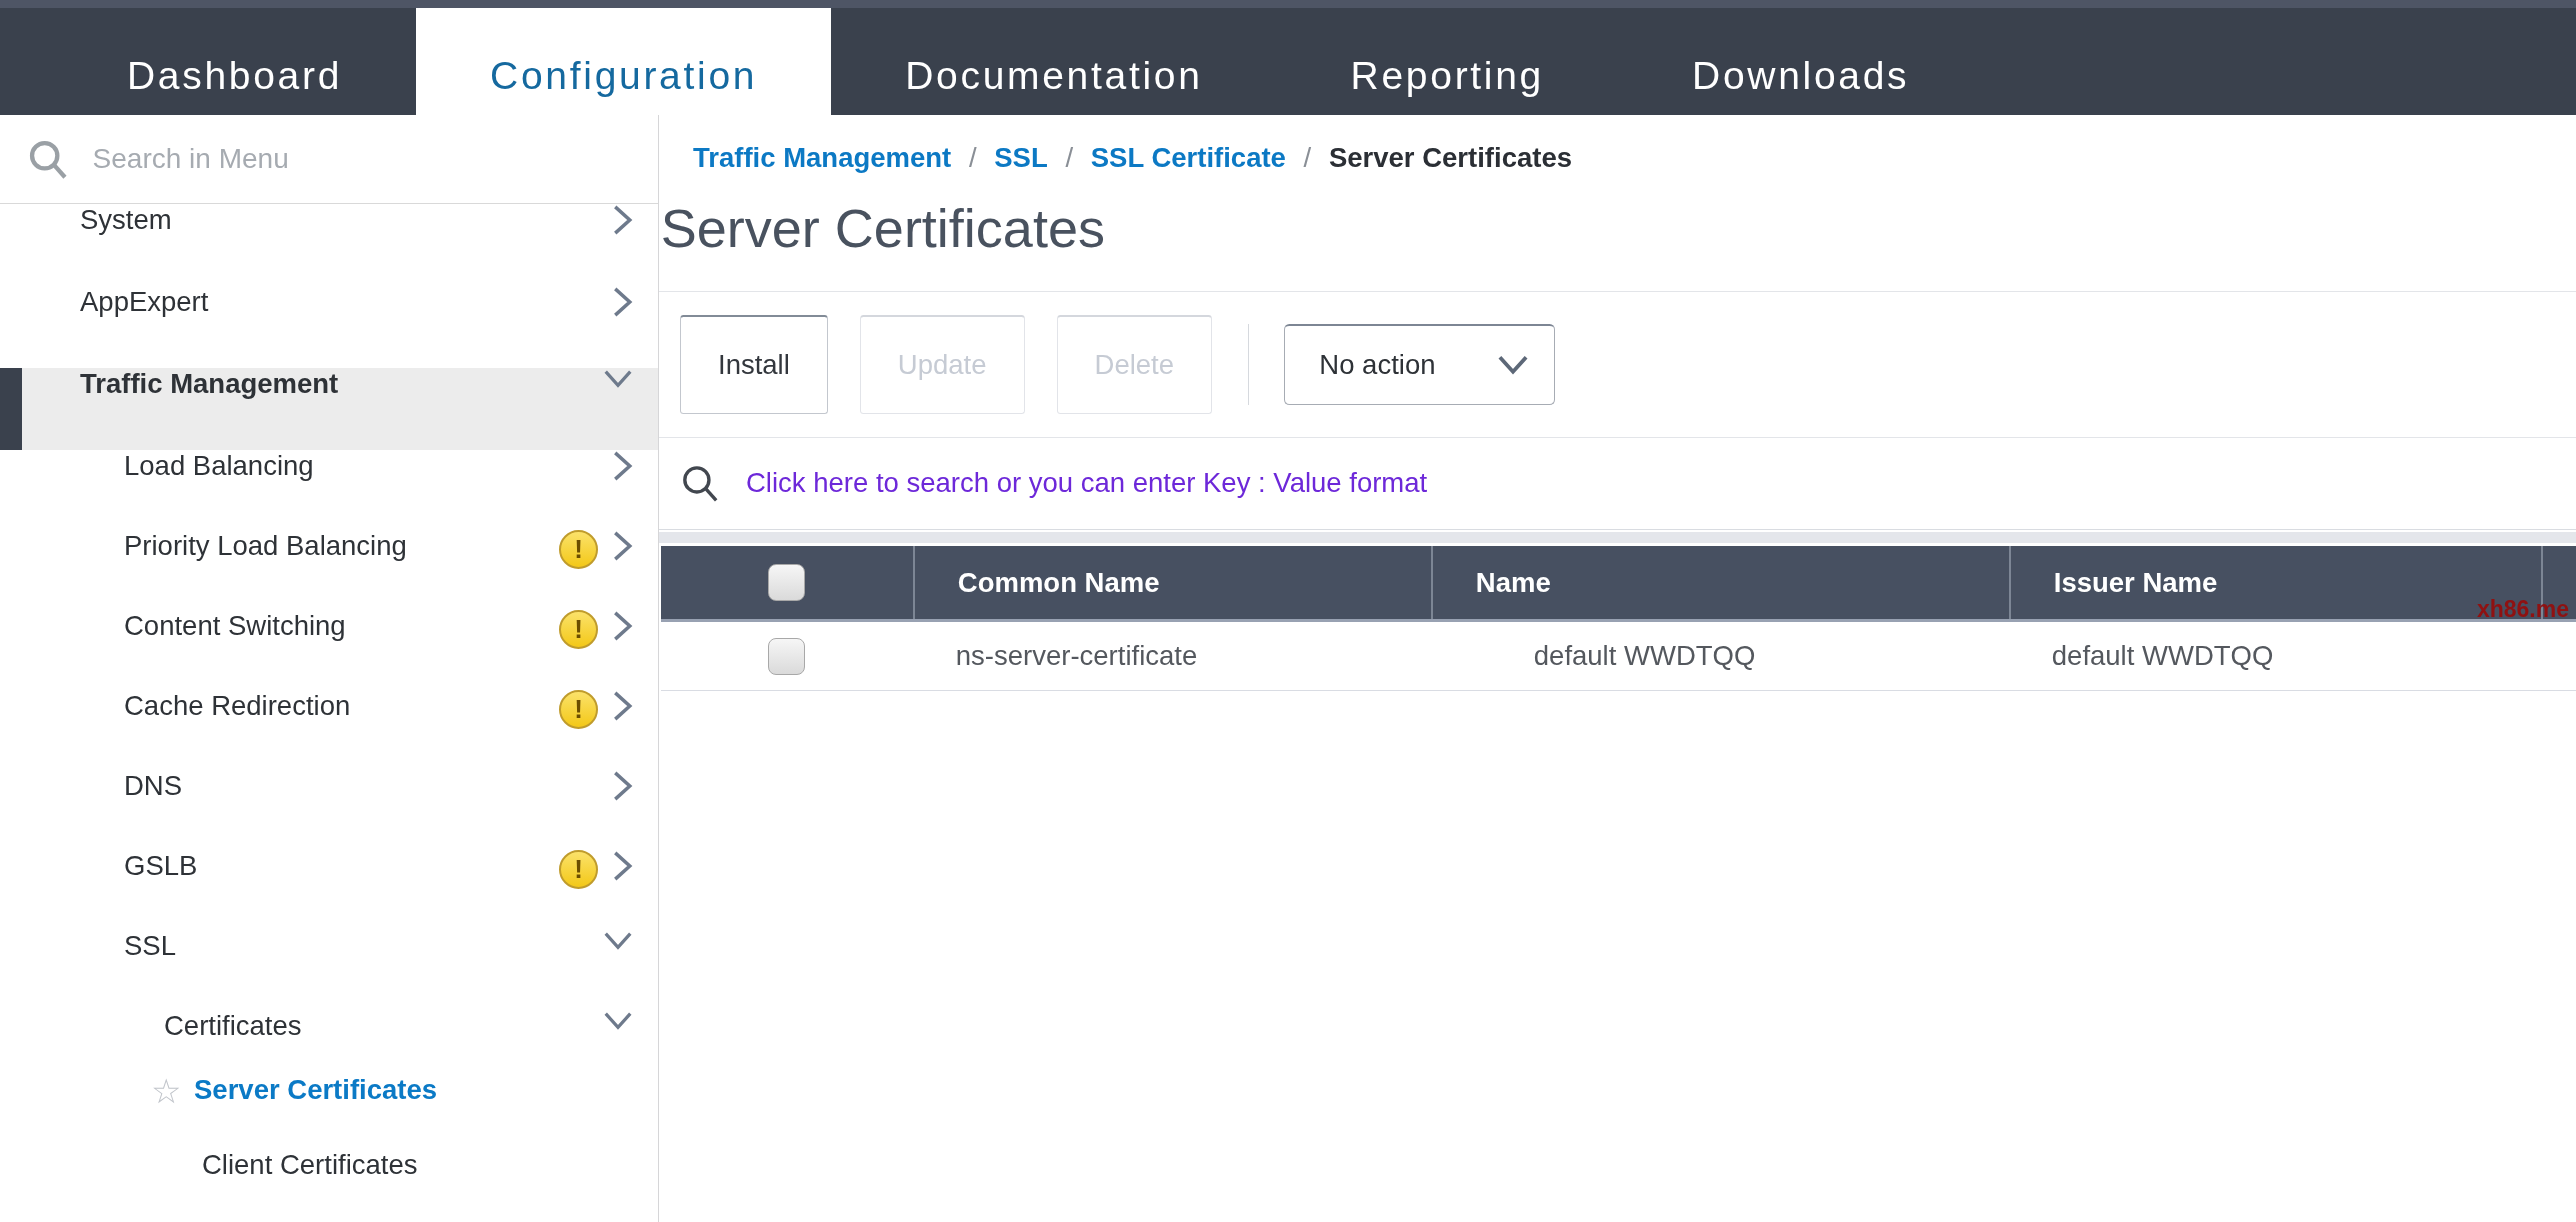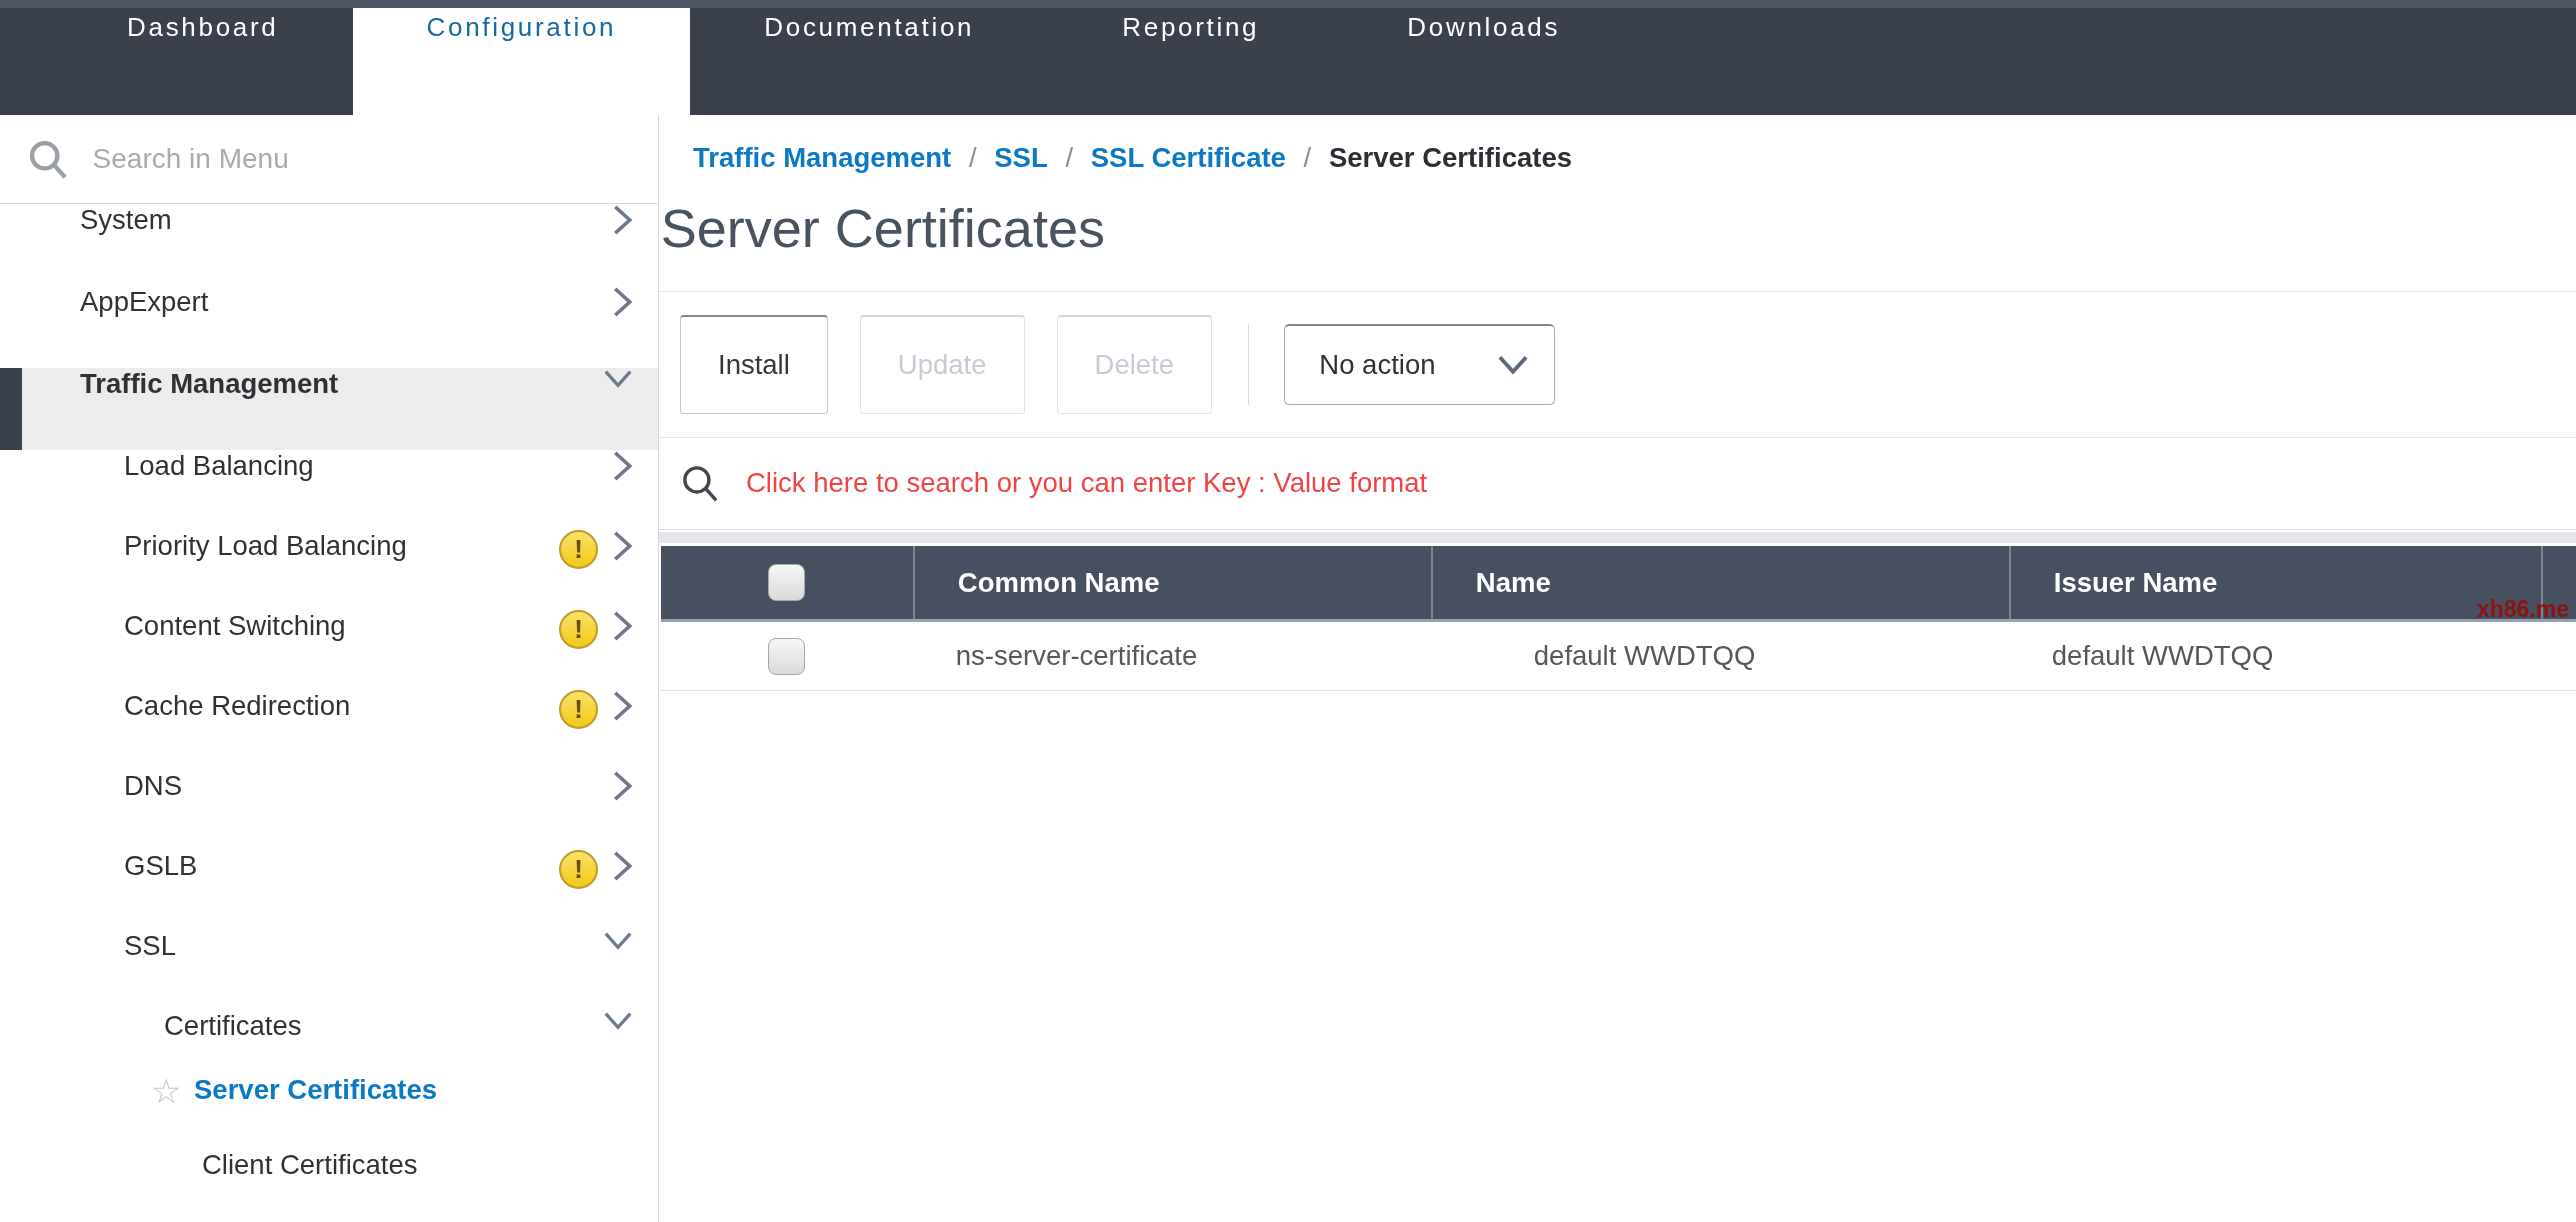--- a/index.html
+++ b/index.html
@@ -11,22 +11,22 @@
   *{box-sizing:border-box;margin:0;padding:0}
   html,body{width:2576px;height:1222px;overflow:hidden;background:#fff;
     font-family:"Liberation Sans",sans-serif;-webkit-font-smoothing:antialiased}
   .app{position:relative;width:2576px;height:1222px}
 
   
   .topbar{position:relative;height:115px;background:var(--nav-bg)}
   .topstrip{height:8px;background:var(--top-strip)}
   .nav-tabs{position:absolute;top:8px;left:0;right:0;bottom:0;display:flex;
     padding-left:53px;list-style:none}
-  .nav-tab{display:flex;align-items:flex-start;padding:4px 74px;color:#fff;
-    font-size:26px;letter-spacing:2.7px;cursor:pointer;white-space:nowrap}
+  .nav-tab{display:flex;align-items:flex-end;padding:17px 74px;color:#fff;
+    font-size:39px;letter-spacing:2.7px;cursor:pointer;white-space:nowrap}
   .nav-tab.active{background:#fff;color:var(--active-tab-text)}
 
   
   .sidebar{position:absolute;top:115px;left:0;width:659px;bottom:0;background:#fff;
     border-right:1.8px solid #d6d6d8;overflow:hidden}
   .sidebar-search{height:89px;display:flex;align-items:center;padding:0 17.7px 0 26.6px;
     border-bottom:1.8px solid #d9d9d9;cursor:text}
   .sidebar-search svg{margin-right:23px;flex:none}
   .sidebar-search .placeholder{font-size:28px;color:#a6abb1}
   .menu-item{display:flex;align-items:flex-start;position:relative;font-size:27.5px;
@@ -67,21 +67,21 @@
   .btn.disabled{color:#c6cbd4;border:1.8px solid #e2e4e9;border-top:2.7px solid #d4d7dd;cursor:default}
   .toolbar-sep{width:1.8px;height:81px;background:#d6d9de;margin:0 35px 0 3.5px}
   .select{height:81px;min-width:271px;background:#fff;border:1.8px solid #a7acb4;
     border-top:2.7px solid #7d8694;border-radius:5.3px;display:flex;align-items:center;
     justify-content:space-between;padding:0 25px 0 34px;font-size:27.5px;color:#2e3237;cursor:pointer}
   .select svg{margin-left:30px}
 
   .search-row{display:flex;align-items:center;height:92px;padding-left:21px;
     border-bottom:1.8px solid #d9dce1;cursor:text}
   .search-row svg{margin-right:25px;flex:none}
-  .search-row .placeholder{font-size:27.5px;color:#ef4444;white-space:nowrap}
+  .search-row .placeholder{font-size:27.5px;color:#6d28d9;white-space:nowrap}
   .table-gap{height:10.6px;background:#e4e6eb;margin-top:2.7px;margin-bottom:3.5px}
 
   .grid{margin-left:1.8px}
   .grid-header{display:flex;background:var(--table-header-bg);height:76px;
     border-bottom:3.5px solid #98a1b2;position:relative;color:#fff;font-weight:bold;font-size:27.5px}
   .gcell{display:flex;align-items:center;padding-left:43px;flex:none}
   .grid-header .gcell + .gcell{border-left:2.7px solid #7d8695}
   .gcell.c0{width:252px;justify-content:center;padding-left:0}
   .gcell.c1{width:578px}
   .gcell.c2{width:518px}

